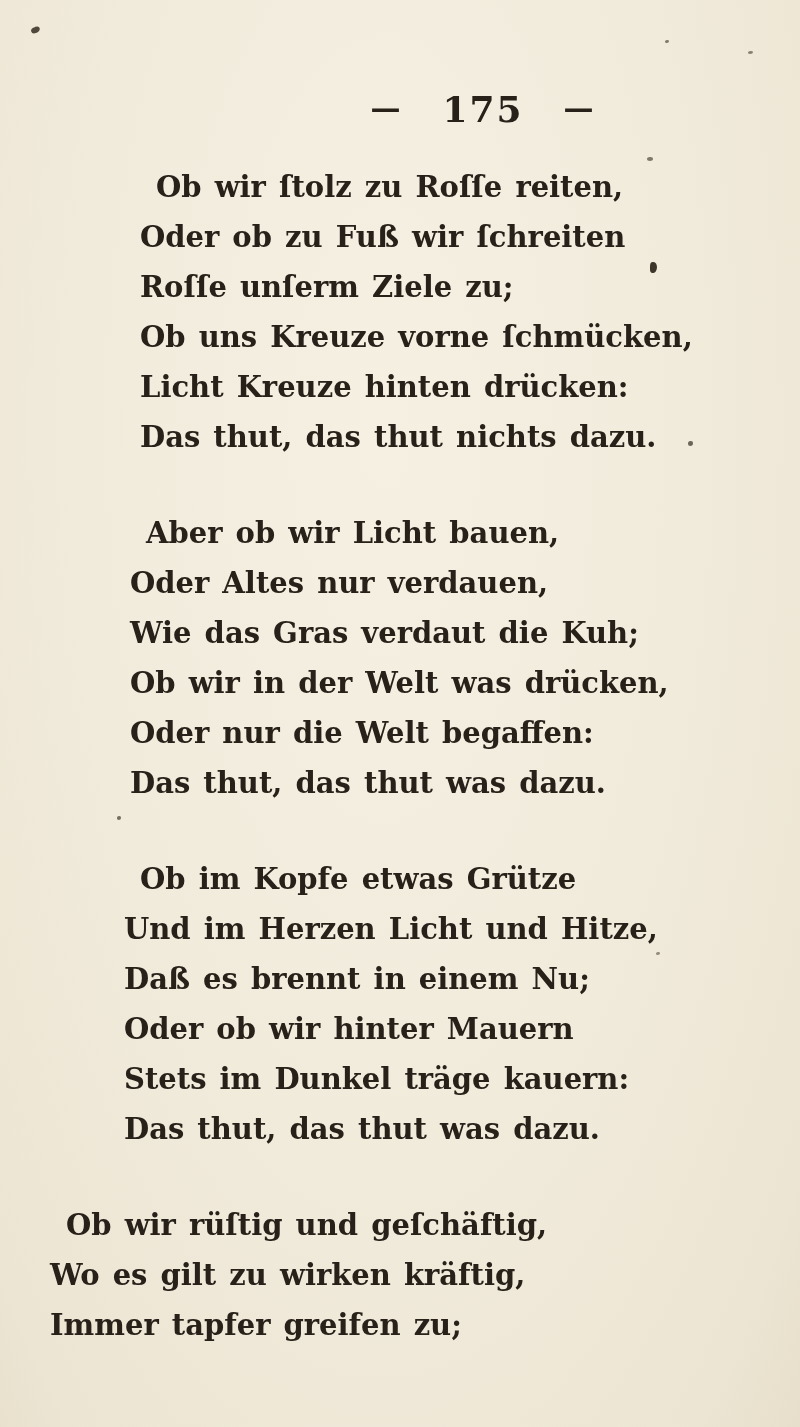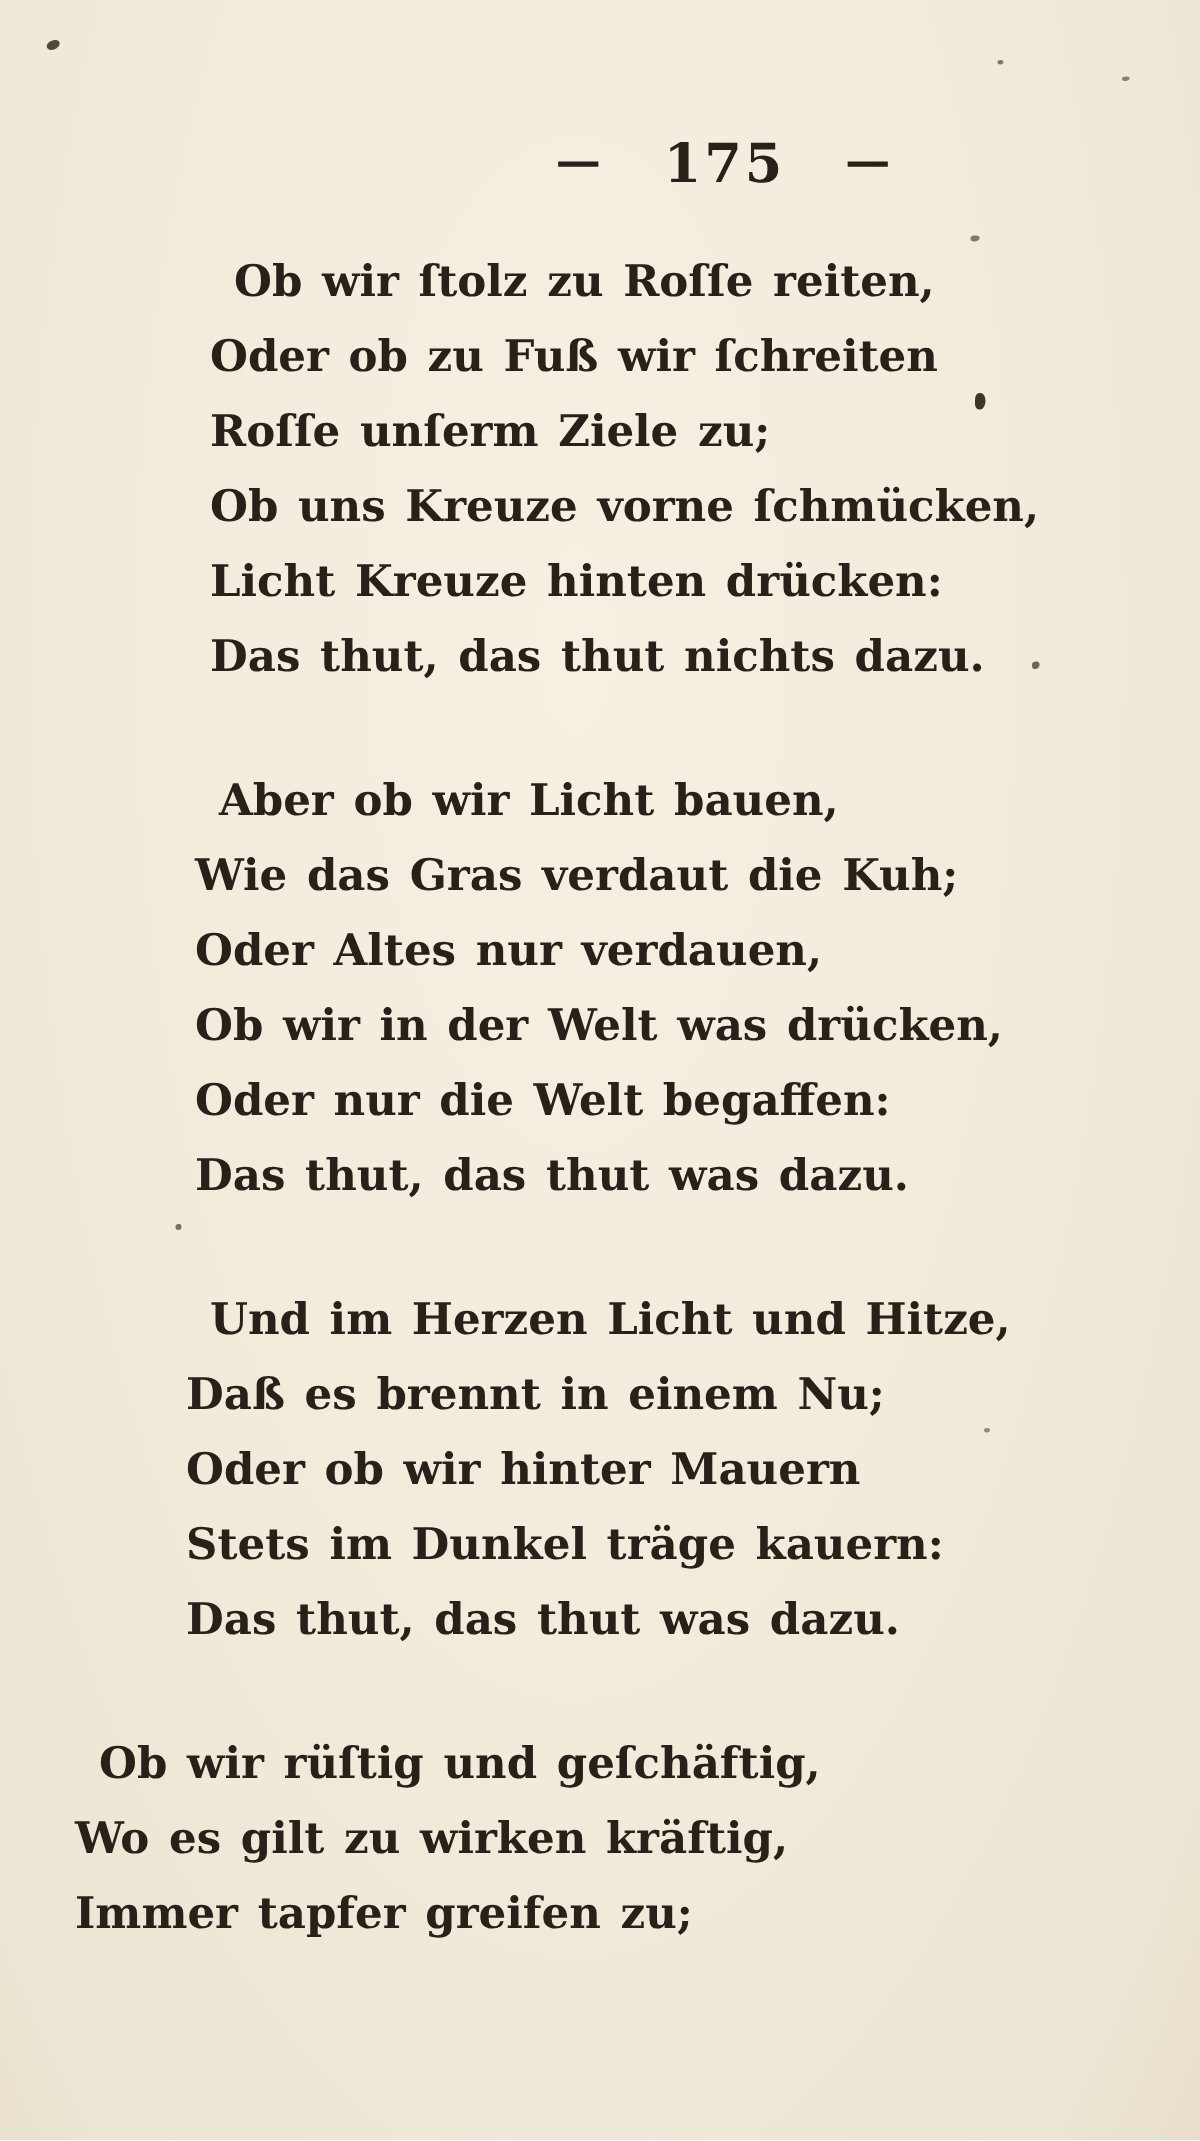--- a/index.html
+++ b/index.html
@@ -90,28 +90,29 @@
       <p class="line">Ob wir ſtolz zu Roſſe reiten,</p>
       <p class="line">Oder ob zu Fuß wir ſchreiten</p>
       <p class="line">Roſſe unſerm Ziele zu;</p>
       <p class="line">Ob uns Kreuze vorne ſchmücken,</p>
       <p class="line">Licht Kreuze hinten drücken:</p>
       <p class="line">Das thut, das thut nichts dazu.</p>
     </div>
 
     <div class="stanza stanza-2">
       <p class="line">Aber ob wir Licht bauen,</p>
+      <p class="line">Oder Altes nur verdauen,</p>
       <p class="line">Wie das Gras verdaut die Kuh;</p>
-      <p class="line">Oder Altes nur verdauen,</p>
       <p class="line">Ob wir in der Welt was drücken,</p>
       <p class="line">Oder nur die Welt begaffen:</p>
       <p class="line">Das thut, das thut was dazu.</p>
     </div>
 
     <div class="stanza stanza-3">
+      <p class="line">Ob im Kopfe etwas Grütze</p>
       <p class="line">Und im Herzen Licht und Hitze,</p>
       <p class="line">Daß es brennt in einem Nu;</p>
       <p class="line">Oder ob wir hinter Mauern</p>
       <p class="line">Stets im Dunkel träge kauern:</p>
       <p class="line">Das thut, das thut was dazu.</p>
     </div>
 
     <div class="stanza stanza-4">
       <p class="line">Ob wir rüſtig und geſchäftig,</p>
       <p class="line">Wo es gilt zu wirken kräftig,</p>

